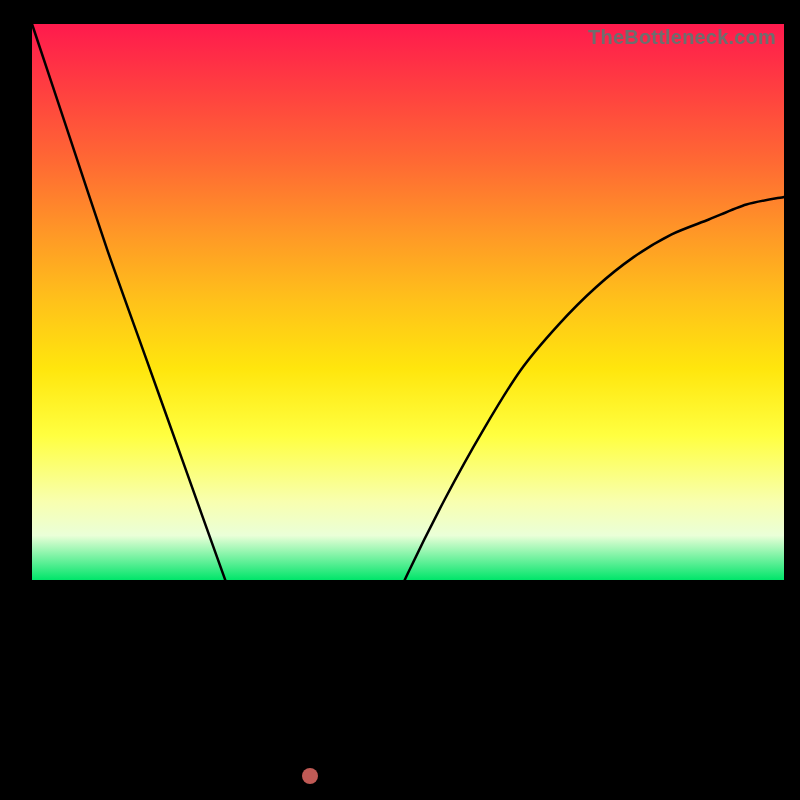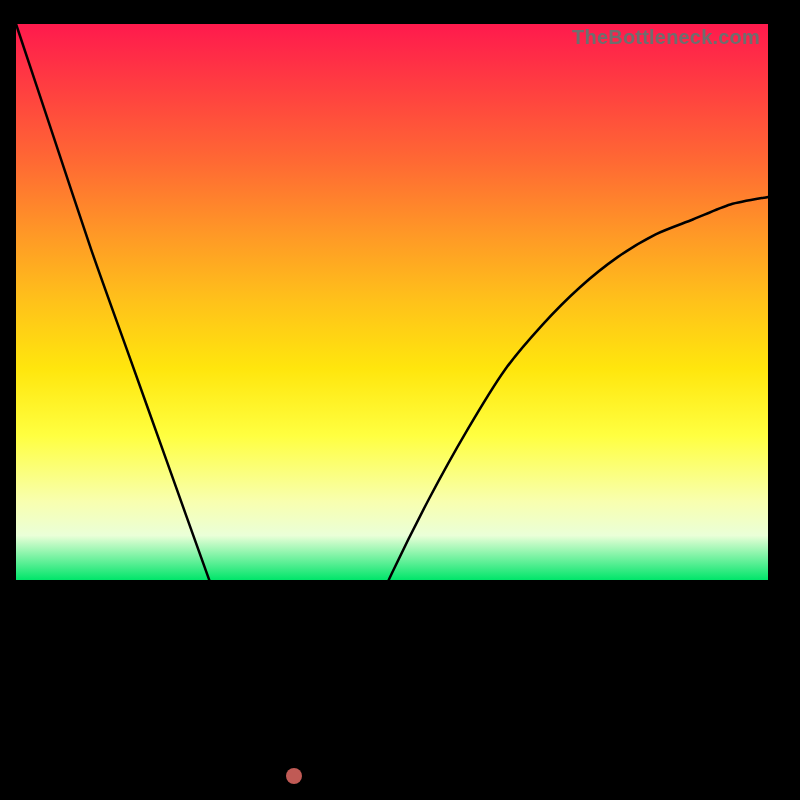--- a/index.html
+++ b/index.html
@@ -11,21 +11,21 @@
     overflow: hidden;
   }
   .frame {
     position: relative;
     width: 800px;
     height: 800px;
     background: #000;
   }
   .plot-area {
     position: absolute;
-    left: 16px;
+    left: 32px;
     top: 24px;
     width: 752px;
     height: 556px;
     background: linear-gradient(to bottom,
       #ff1a4d 0%,
       #ff4040 12%,
       #ff6a33 25%,
       #ff9926 38%,
       #ffc21a 50%,
       #ffe60d 62%,

